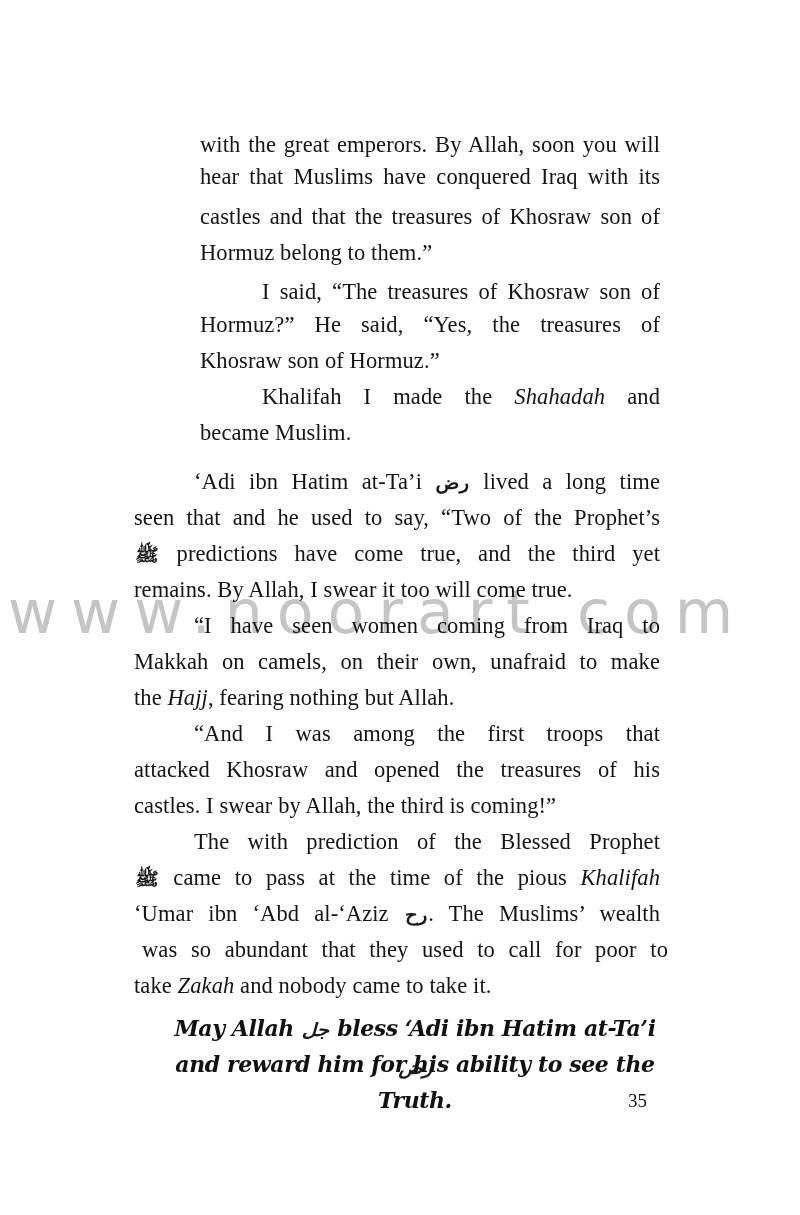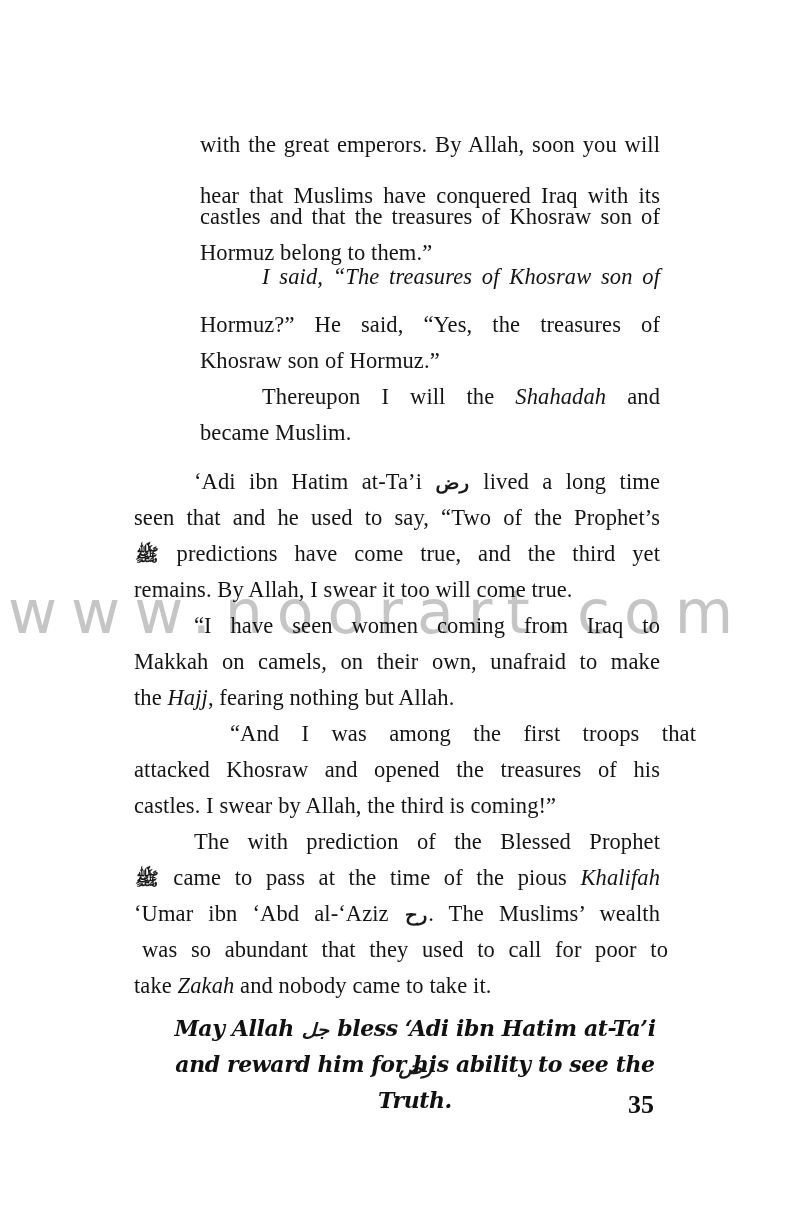--- a/index.html
+++ b/index.html
@@ -55,22 +55,22 @@
       font-size: 22px;
       line-height: 36px;
       color: #111;
       font-family: "DejaVu Serif", serif;
       letter-spacing: -0.4px;
     }
     .page-number {
       position: absolute;
       left: 628px;
       top: 1090px;
-      font-size: 26px;
-      font-weight: bold;
+      font-size: 19px;
+      font-weight: normal;
       color: #111;
     }
     .watermark {
       position: absolute;
       left: 0;
       top: 582px;
       width: 800px;
       font-family: "DejaVu Sans", sans-serif;
       font-size: 60px;
       line-height: 60px;
@@ -86,30 +86,30 @@
 </head>
 <body>
 
 <div class="page">
 
   <div class="watermark">www.noorart.com</div>
 
   <div class="text-layer">
 
     <div class="line justify col-a" style="top:131px;">with the great emperors. By Allah, soon you will</div>
-    <div class="line justify col-a" style="top:182px;font-family:Liberation Serif, serif;">hear that Muslims have conquered Iraq with its</div>
+    <div class="line justify col-a" style="top:163px;font-family:Liberation Serif, serif;">hear that Muslims have conquered Iraq with its</div>
     <div class="line justify col-a" style="top:203px;">castles and that the treasures of Khosraw son of</div>
     <div class="line col-a" style="top:239px;">Hormuz belong to them.”</div>
 
-    <div class="line justify col-a-ind" style="top:263px;font-style:italic;">I said, “The treasures of Khosraw son of</div>
+    <div class="line justify col-a-ind" style="top:278px;">I said, “The treasures of Khosraw son of</div>
     <div class="line justify col-a" style="top:311px;">Hormuz?” He said, “Yes, the treasures of</div>
     <div class="line col-a" style="top:347px;">Khosraw son of Hormuz.”</div>
 
     <div class="line justify col-a-ind" style="top:383px;">
-      <span>Thereupon I will the </span><em>Shahadah</em><span> and</span>
+      <span>Khalifah I made the </span><em>Shahadah</em><span> and</span>
     </div>
     <div class="line col-a" style="top:419px;">became Muslim.</div>
 
     <div class="line justify col-b-ind" style="top:468px;">
       <span>‘Adi ibn Hatim at-Ta’i</span>
       <span class="honorific">رض</span>
       <span>lived a long time</span>
     </div>
     <div class="line justify col-b" style="top:504px;">seen that and he used to say, “Two of the Prophet’s</div>
     <div class="line justify col-b" style="top:540px;">
@@ -117,21 +117,21 @@
       <span>predictions have come true, and the third yet</span>
     </div>
     <div class="line col-b" style="top:576px;">remains. By Allah, I swear it too will come true.</div>
 
     <div class="line justify col-b-ind" style="top:612px;">“I have seen women coming from Iraq to</div>
     <div class="line justify col-b" style="top:648px;">Makkah on camels, on their own, unafraid to make</div>
     <div class="line col-b" style="top:684px;">
       <span>the </span><em>Hajj</em><span>, fearing nothing but Allah.</span>
     </div>
 
-    <div class="line justify col-b-ind" style="top:720px;margin-left:36px;">“And I was among the first troops that</div>
+    <div class="line justify col-b-ind" style="top:720px;">“And I was among the first troops that</div>
     <div class="line justify col-b" style="top:756px;">attacked Khosraw and opened the treasures of his</div>
     <div class="line col-b" style="top:792px;">castles. I swear by Allah, the third is coming!”</div>
 
     <div class="line justify col-b-ind" style="top:828px;">The with prediction of the Blessed Prophet</div>
     <div class="line justify col-b" style="top:864px;">
       <span class="honorific">ﷺ</span>
       <span>came to pass at the time of the pious </span><em>Khalifah</em>
     </div>
     <div class="line justify col-b" style="top:900px;">
       <span>‘Umar ibn ‘Abd al-‘Aziz</span>

